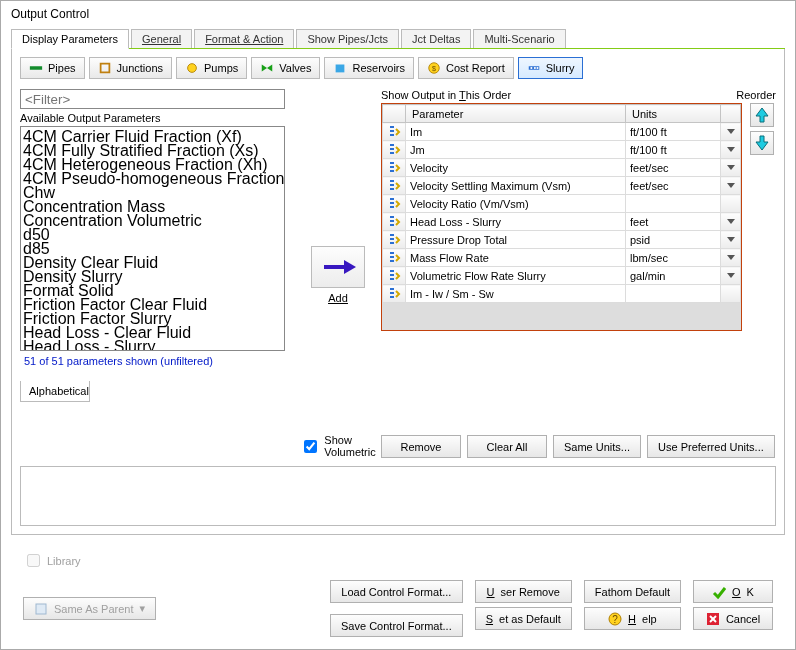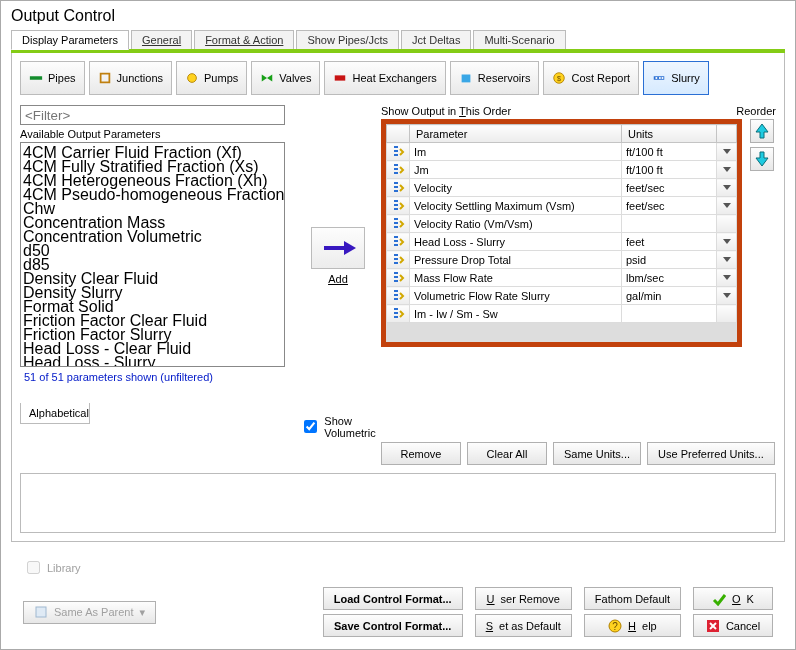--- a/index.html
+++ b/index.html
@@ -16,32 +16,32 @@
   }
   .dialog {
     border: 1px solid #aaa;
     width: 796px;
     height: 650px;
     display: flex;
     flex-direction: column;
   }
   .titlebar {
     padding: 6px 10px;
-    font-size: 16px;
+    font-size: 12px;
   }
   .content {
     flex: 1;
     padding: 0 10px 6px 10px;
     display: flex;
     flex-direction: column;
   }
   
   .tabs {
     display: flex;
-    border-bottom: 4px solid #84cc16;
+    border-bottom: 1px solid #84cc16;
     height: 22px;
     align-items: flex-end;
   }
   .tab {
     border: 1px solid #bbb;
     border-bottom: none;
     padding: 3px 10px;
     margin-right: 2px;
     background: #f3f3f3;
     cursor: default;
@@ -66,21 +66,21 @@
   }
   
   .catrow {
     display: flex;
     gap: 4px;
     flex-wrap: wrap;
     margin-bottom: 10px;
   }
   .catbtn {
     border: 1px solid #bbb;
-    padding: 16px 8px;
+    padding: 10px 8px;
     display: inline-flex;
     align-items: center;
     gap: 5px;
     background: linear-gradient(#fdfdfd,#e9e9e9);
     cursor: default;
     height: 22px;
   }
   .catbtn.active {
     border-color: #2a6fd4;
     background: linear-gradient(#eef6ff,#d6eaff);
@@ -91,21 +91,21 @@
     display: inline-block;
   }
   
   .body-columns {
     display: flex;
     gap: 8px;
     flex: 1;
     align-items: stretch;
   }
   .col-left { width: 275px; display:flex; flex-direction: column;}
-  .col-mid  { width: 70px; display:flex; flex-direction: column; align-items:center; justify-content:center; padding-top:95px;}
+  .col-mid  { width: 70px; display:flex; flex-direction: column; align-items:center; justify-content:flex-end; padding-top:95px;}
   .col-right{ flex: 1; display:flex; flex-direction: column;}
   .col-reorder { width: 28px; display:flex; flex-direction: column; align-items:center; gap:4px;}
 
   .filterbox {
     border: 1px solid #888;
     padding: 2px 4px;
     color: #888;
     margin-bottom: 3px;
     height: 20px;
     width: 265px;
@@ -124,42 +124,42 @@
   .filter-count { color: #0018c8; margin: 4px 4px 8px 4px; }
   .alpha-tab {
     border: 1px solid #bbb;
     border-top: none;
     padding: 4px 8px;
     display:inline-block;
     background: #fff;
     width: 70px;
     text-align: center;
     position: relative;
-    margin-top: 12px;
+    margin-top: 6px;
   }
 
   .addbtn {
     border: 1px solid #bbb;
     width: 54px;
     height: 42px;
     display:flex;
     align-items:center;
     justify-content:center;
     background: linear-gradient(#fdfdfd,#ececec);
   }
   .addlabel { margin-top: 4px; text-decoration: underline; }
 
   .col-right .header {
     display:flex;
     justify-content:space-between;
     margin-bottom: 2px;
     gap: 40px;
   }
   .paramtable {
-    border: 5px solid #c2410c;
+    border: 1px solid #c2410c;
     height: 228px;
     background: #ddd;
   }
   .paramtable table {
     border-collapse: collapse;
     width: 100%;
     background: #fff;
     font-size: 11px;
   }
   .paramtable th {
@@ -272,28 +272,20 @@
           <span>Pumps</span>
         </div>
         <div class="catbtn">
           <span class="icon">
             <svg viewBox="0 0 16 16">
                 <polygon points="2,4 8,8 2,12" fill="#18a018"></polygon>
                 <polygon points="14,4 8,8 14,12" fill="#18a018"></polygon>
               </svg>
           </span>
           <span>Valves</span>
-        </div>
-        <div class="catbtn">
-          <span class="icon">
-            <svg viewBox="0 0 16 16">
-                <rect x="2" y="5" width="12" height="6" fill="#c81414"></rect>
-              </svg>
-          </span>
-          <span>Heat Exchangers</span>
         </div>
         <div class="catbtn">
           <span class="icon">
             <svg viewBox="0 0 16 16">
                 <rect x="3" y="4" width="10" height="9" fill="#3aa7e6"></rect>
               </svg>
           </span>
           <span>Reservoirs</span>
         </div>
         <div class="catbtn">
@@ -524,21 +516,21 @@
       <div style="width:100%; display:flex; align-items:center; gap:12px;">
         <div class="btn disabled" style="min-width:130px;justify-content:flex-start;">
           <svg width="14" height="14">
               <rect x="2" y="2" width="10" height="10" fill="#dfeaf5" stroke="#9fb8d0"></rect>
             </svg>
           <span>Same As Parent</span>
           <span style="margin-left:auto;">▾</span>
         </div>
         <div style="flex:1"></div>
         <div class="group">
-          <div style="display:flex;flex-direction:column;gap:4px;font-weight:bold;">
+          <div style="display:flex;flex-direction:column;gap:11px;">
             <div class="btn wide">Load Control Format...</div>
             <div class="btn wide">Save Control Format...</div>
           </div>
           <div style="display:flex;flex-direction:column;gap:4px;">
             <div class="btn">
                 <span style="text-decoration:underline">U</span>
                 <span>ser Remove</span>
               </div>
             <div class="btn">
                 <span style="text-decoration:underline">S</span>

